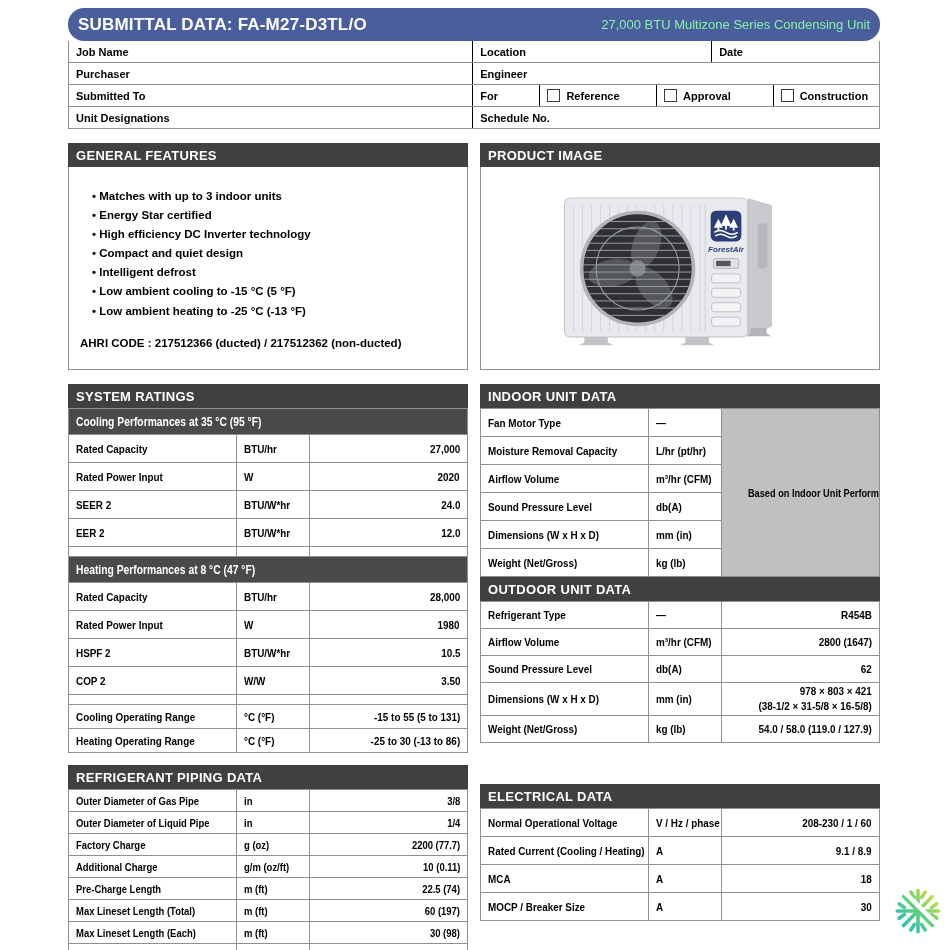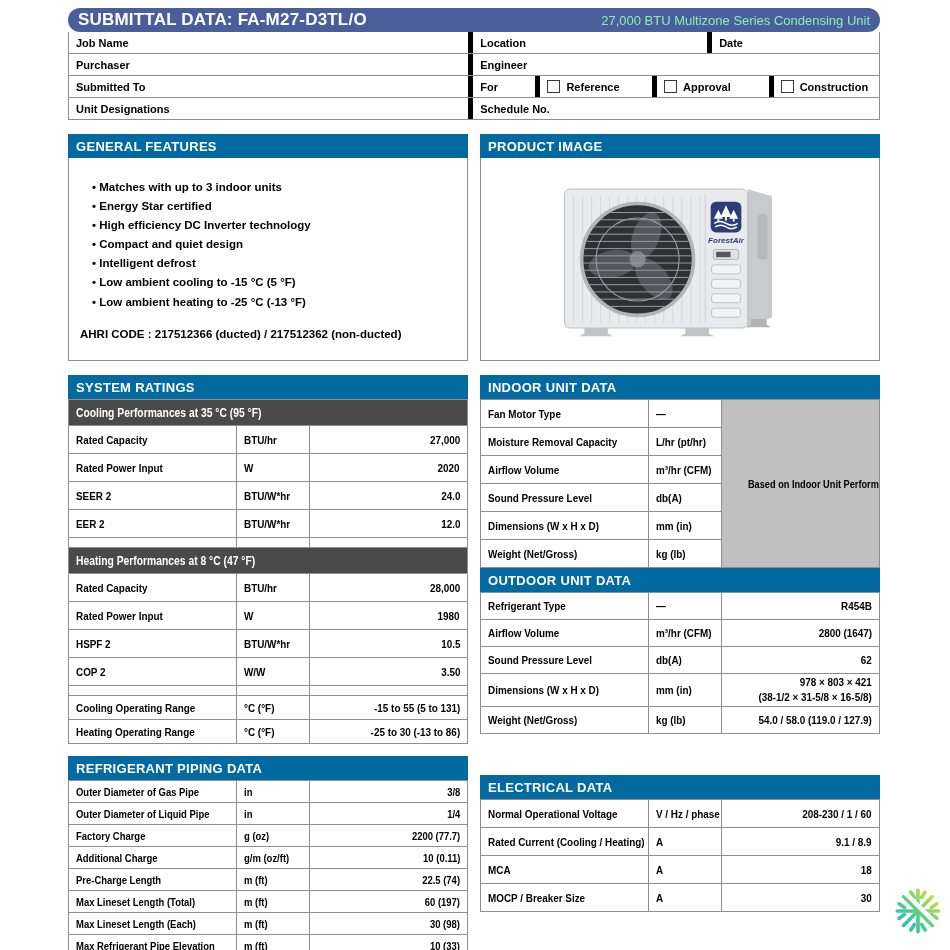--- a/index.html
+++ b/index.html
@@ -1,44 +1,44 @@
 <!DOCTYPE html>
 <html><head>
 <meta charset="utf-8">
 <style>
   html,body{margin:0;padding:0;}
   body{width:950px;height:950px;background:#ffffff;position:relative;
        font-family:"Liberation Sans",sans-serif;color:#000;}
   .page{position:absolute;left:68px;top:8px;width:812px;}
 
   
-  .topbar{height:24px;background:#4B5E9C;display:flex;align-items:center;
+  .topbar{height:33px;background:#4B5E9C;display:flex;align-items:center;
           justify-content:space-between;padding:0 10px;box-sizing:border-box;border-radius:16px;}
   .topbar .t{color:#fff;font-weight:bold;font-size:17px;letter-spacing:.2px;}
   .topbar .s{color:#86efac;font-size:13px;}
 
   
   .grid{border:1px solid #8f8f8f;border-top:none;}
   .grow{display:flex;height:21px;border-bottom:1px solid #8f8f8f;}
   .grow:last-child{border-bottom:none;}
-  .gcell{border-right:5px solid #000000;display:flex;align-items:center;
+  .gcell{border-right:1px solid #000000;display:flex;align-items:center;
          padding:0 7px;font-size:11px;font-weight:bold;box-sizing:border-box;overflow:hidden;}
   .gcell:last-child{border-right:none;}
   .w50{width:49.9%;flex:none;}
   .w-loc{width:29.5%;flex:none;}
   .w-for{width:8.3%;flex:none;}
   .w-cb{width:14.4%;flex:none;}
   .gfill{flex:1;}
   .cb{width:11px;height:11px;border:1.5px solid #3a3a3a;background:#fff;
       display:inline-block;margin-right:6px;flex:none;}
 
   
   .main{display:flex;gap:12px;margin-top:14px;align-items:flex-start;}
   .colL,.colR{width:400px;flex:none;}
-  .sec-h{height:24px;background:#0369a1;color:#fff;font-weight:bold;font-size:13px;
+  .sec-h{height:24px;background:#404040;color:#fff;font-weight:bold;font-size:13px;
          letter-spacing:.3px;display:flex;align-items:center;padding:0 8px;box-sizing:border-box;}
   .panel-body{border:1px solid #8f8f8f;border-top:none;height:203px;box-sizing:border-box;}
   .gf-body{padding:9px 11px;}
   ul.features{margin:12px;padding:0;list-style:none;font-size:11.5px;font-weight:bold;}
   ul.features li{margin:3px 0;line-height:1.4;}
   ul.features li::before{content:"• ";}
   .ahri{margin-top:18px;font-size:11.5px;font-weight:bold;}
   .pi-body{display:flex;align-items:center;justify-content:center;}
 
   

